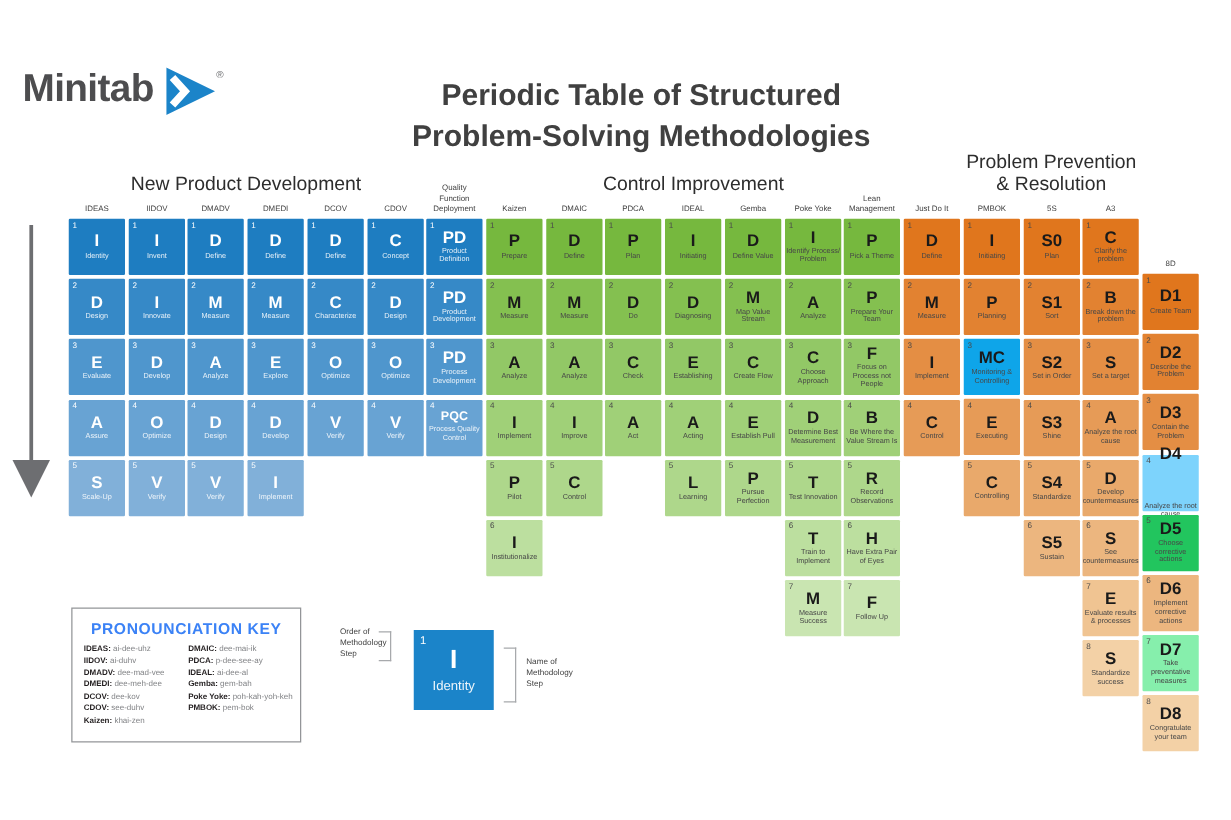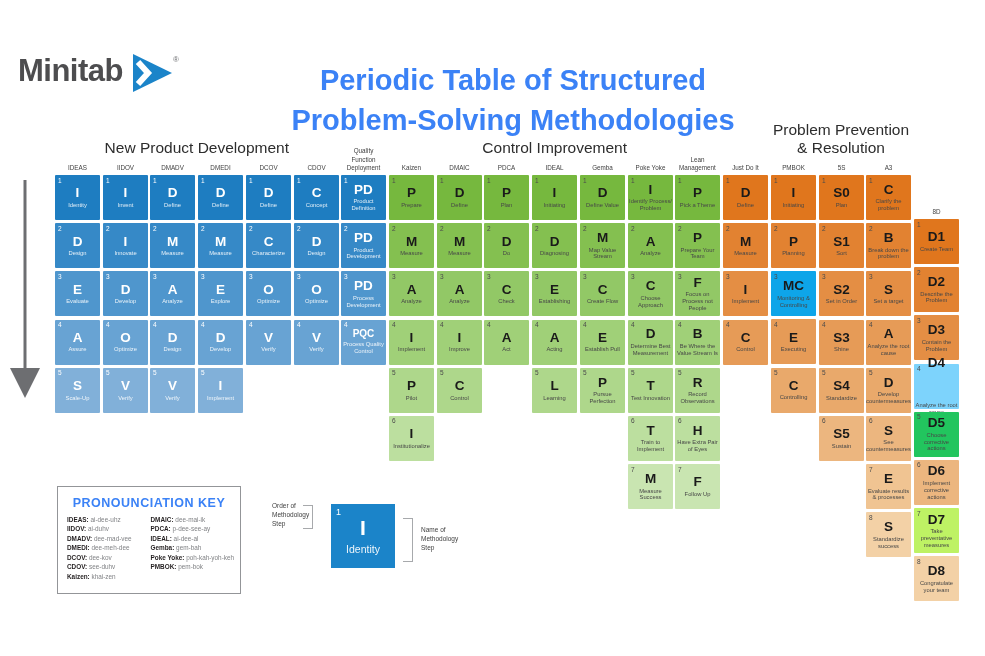--- a/index.html
+++ b/index.html
@@ -4,21 +4,21 @@
 <style>
   html,body{margin:0;padding:0;background:#fff;}
   .canvas{position:relative;width:985px;height:656px;background:#fff;overflow:hidden;
           font-family:"Liberation Sans",sans-serif;}
   
   .logo{position:absolute;left:18px;top:53px;display:flex;}
   .logo .brand{font-size:31px;font-weight:600;color:#4d4d4f;letter-spacing:-0.5px;}
   .logo svg{margin-left:10px;display:block;}
   .logo .reg{font-size:8px;color:#6d6e71;align-self:flex-start;margin-top:2px;}
   .main-title{position:absolute;left:513px;top:60px;transform:translateX(-50%);
-              text-align:center;font-size:29px;font-weight:bold;color:#3b82f6;line-height:1.38;white-space:nowrap;}
+              text-align:center;font-size:24px;font-weight:bold;color:#404040;line-height:1.38;white-space:nowrap;}
   
   .sec-title{position:absolute;top:120px;height:38px;transform:translateX(-50%);
              display:flex;flex-direction:column;justify-content:flex-end;align-items:center;
              font-size:15.5px;color:#2d2d2d;line-height:1.2;white-space:nowrap;}
   .col{position:absolute;width:45px;}
   .col-header{position:absolute;bottom:calc(100% + 3px);left:50%;transform:translateX(-50%);
               font-size:6.3px;color:#414141;text-align:center;white-space:nowrap;line-height:1.3;}
   .cell{width:45px;height:45px;position:relative;display:flex;flex-direction:column;
         align-items:center;justify-content:center;text-align:center;border-radius:1px;box-sizing:border-box;}
   .num{position:absolute;top:1.5px;left:3px;font-size:6.5px;}
@@ -675,21 +675,21 @@
         <div class="cell" style="background: #22c55e; margin-bottom: 3.2px;">
           <span class="num">5</span>
           <div class="letter">D5</div>
           <div class="label">Choose corrective actions</div>
         </div>
         <div class="cell" style="background: rgb(236, 182, 127); margin-bottom: 3.2px;">
           <span class="num">6</span>
           <div class="letter">D6</div>
           <div class="label">Implement corrective actions</div>
         </div>
-        <div class="cell" style="background: #bef264; margin-bottom: 3.2px;">
+        <div class="cell" style="background: #86efac; margin-bottom: 3.2px;">
           <span class="num">7</span>
           <div class="letter">D7</div>
           <div class="label">Take preventative measures</div>
         </div>
         <div class="cell" style="background: rgb(243, 209, 166); margin-bottom: 3.2px;">
           <span class="num">8</span>
           <div class="letter">D8</div>
           <div class="label">Congratulate your team</div>
         </div>
       </div>

